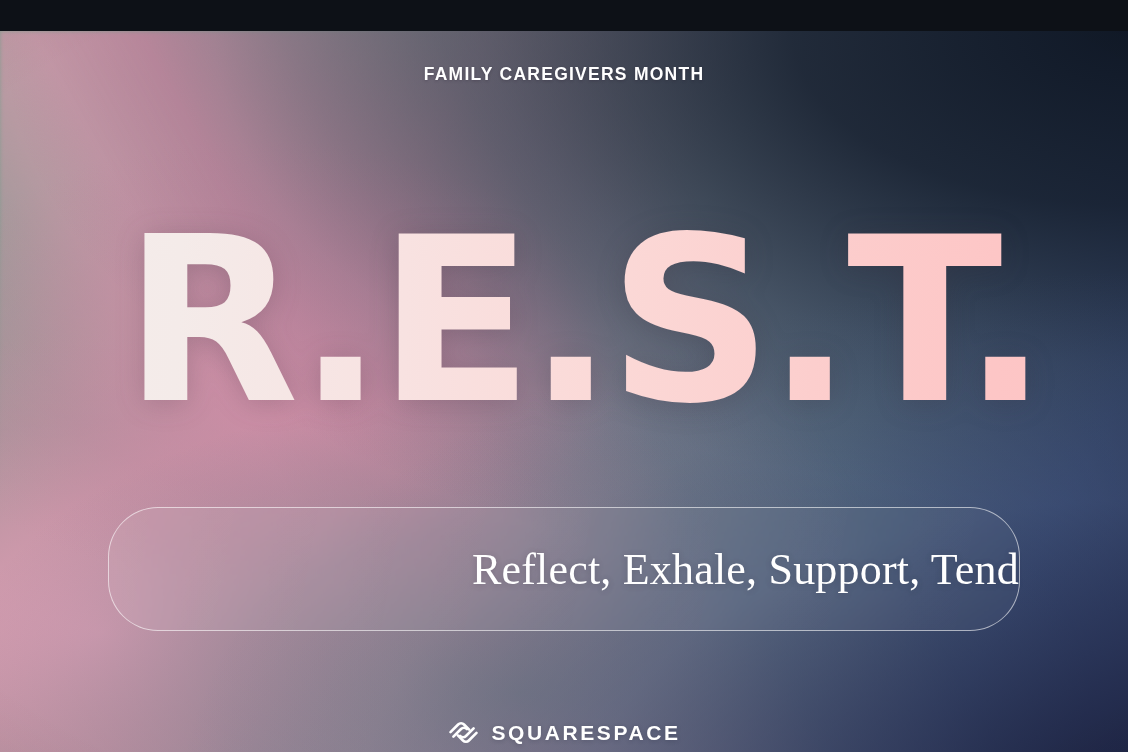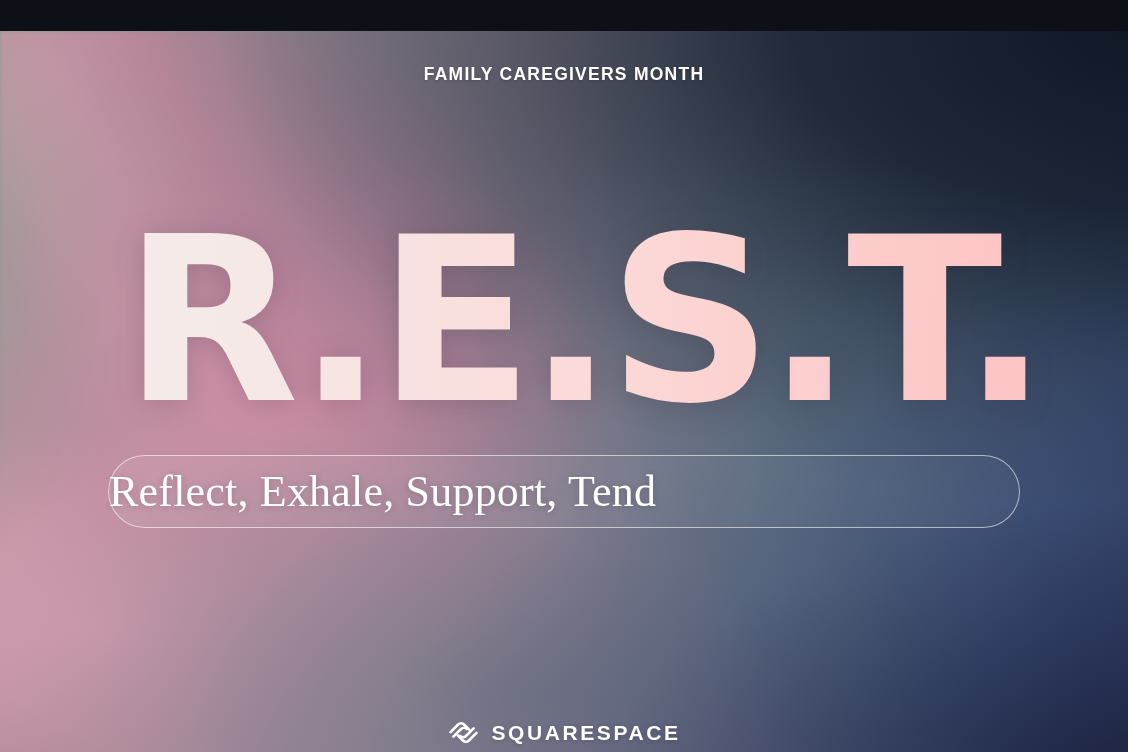--- a/index.html
+++ b/index.html
@@ -166,34 +166,34 @@
     background-clip: text;
     color: transparent;
     -webkit-text-fill-color: transparent;
     filter: drop-shadow(0 3px 14px rgba(60,45,60,0.22));
     padding-left: 38px;
   }
 
   .pill {
     position: absolute;
     left: 108px;
-    top: 424px;
+    top: 476px;
     width: 912px;
-    height: 73px;
+    height: 124px;
     box-sizing: border-box;
     border: 1.25px solid rgba(255,255,255,0.58);
     border-radius: 50px;
     background: linear-gradient(100deg,
       rgba(255,255,255,0.075) 0%,
       rgba(255,255,255,0.055) 45%,
       rgba(255,255,255,0.040) 100%);
     backdrop-filter: blur(1.5px);
     display: flex;
     align-items: center;
-    justify-content: flex-start;
+    justify-content: flex-end;
   }
   .pill-text {
     font-family: "Liberation Serif", serif;
     font-size: 44px;
     color: #ffffff;
     letter-spacing: 0.2px;
     white-space: nowrap;
     text-shadow: 0 1px 6px rgba(40,40,60,0.24);
   }
 

